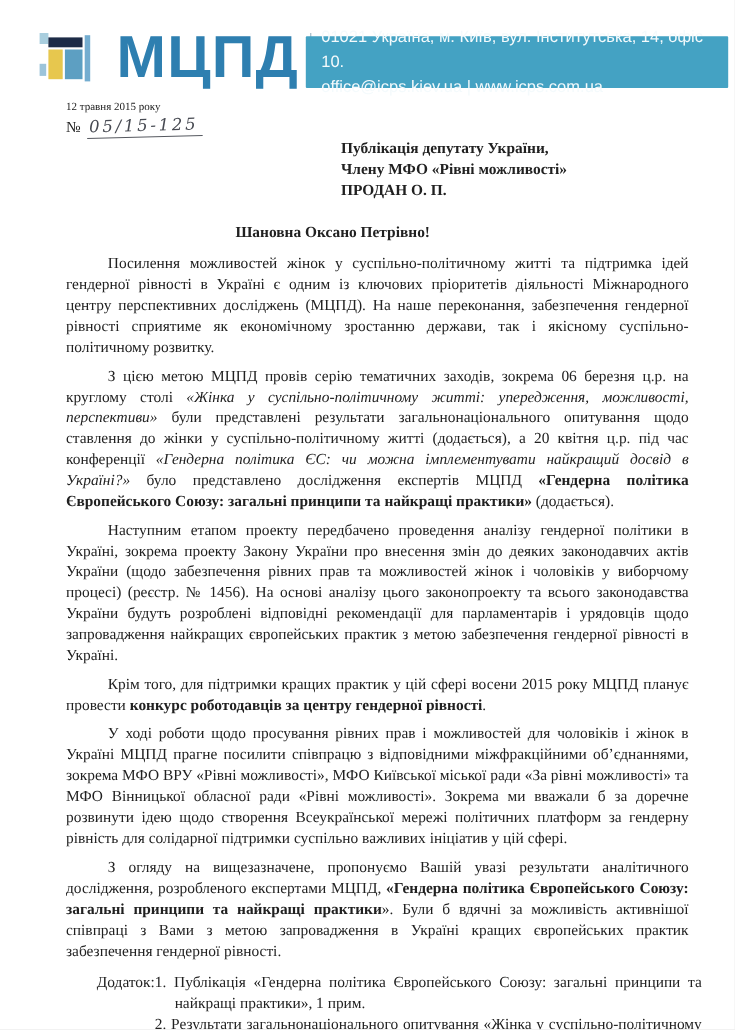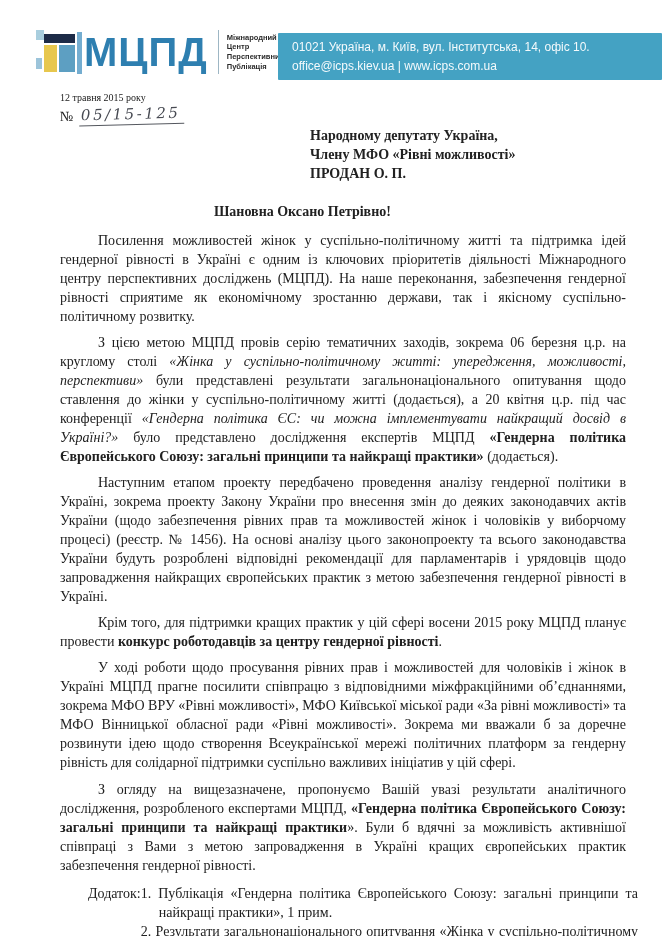--- a/index.html
+++ b/index.html
@@ -12,37 +12,37 @@
     color:#212121;
     overflow:hidden;
   }
   
   .letterhead{position:absolute;left:0;top:0;width:668px;height:86px;}
   .logo{position:absolute;left:36px;top:28px;display:flex;align-items:center;}
   .logo-icon{position:relative;width:46px;height:48px;flex:0 0 46px;}
   .logo-icon .t{position:absolute;}
   .logo-acronym{
     font-family:"Liberation Sans","DejaVu Sans",sans-serif;
-    font-weight:bold;font-size:40px;line-height:48px;
-    letter-spacing:1px;margin-left:2px;
+    font-weight:bold;font-size:54px;line-height:48px;
+    letter-spacing:1px;margin-left:24px;
   }
   .logo-divider{width:1px;height:44px;background:#9db6c4;margin:0 8px 0 10px;}
   .logo-caption{
     font-family:"Liberation Sans","DejaVu Sans",sans-serif;
     font-size:7.5px;line-height:1.3;color:#2b2b2b;font-weight:600;
   }
   .contact-bar{
     position:absolute;left:278px;top:33px;width:384px;height:47px;
     border-radius:1px;
     display:flex;flex-direction:column;justify-content:center;
     padding-left:14px;box-sizing:border-box;
   }
   .contact-bar div{
     font-family:"Liberation Sans","DejaVu Sans",sans-serif;
-    font-size:12px;line-height:1.55;color:#f4fafc;
+    font-size:15px;line-height:1.55;color:#f4fafc;
   }
   
   .content{position:absolute;left:0;top:86px;width:668px;padding:0 30px 0 60px;box-sizing:border-box;}
   .date-line{font-size:10px;margin-top:6px;}
   .ref-line{font-size:14px;margin-top:2px;display:flex;align-items:flex-end;}
   .ref-value{
     font-family:"DejaVu Serif","Liberation Serif",serif;
     font-style:italic;font-size:15px;color:#474a52;
     letter-spacing:2.5px;margin-left:6px;
     border-bottom:1px solid #55585f;
@@ -98,21 +98,21 @@
   <div class="content">
 
     <div class="date-line">12 травня 2015 року</div>
 
     <div class="ref-line">
       <span>№</span>
       <span class="ref-value">05/15-125</span>
     </div>
 
     <div class="recipient">
-      <div>Народному депутату Україна,</div>
+      <div>Публікація депутату України,</div>
       <div>Члену МФО «Рівні можливості»</div>
       <div>ПРОДАН О. П.</div>
     </div>
 
     <div class="salutation">Шановна Оксано Петрівно!</div>
 
     <p class="body-par first">Посилення можливостей жінок у суспільно-політичному житті та підтримка ідей гендерної рівності в Україні є одним із ключових пріоритетів діяльності Міжнародного центру перспективних досліджень (МЦПД). На наше переконання, забезпечення гендерної рівності сприятиме як економічному зростанню держави, так і якісному суспільно-політичному розвитку.</p>
 
     <p class="body-par"><span>З цією метою МЦПД провів серію тематичних заходів, зокрема 06 березня ц.р. на круглому столі </span><span class="seg-i">«Жінка у суспільно-політичному житті: упередження, можливості, перспективи»</span><span> були представлені результати загальнонаціонального опитування щодо ставлення до жінки у суспільно-політичному житті (додається), а 20 квітня ц.р. під час конференції </span><span class="seg-i">«Гендерна політика ЄС: чи можна імплементувати найкращий досвід в Україні?»</span><span> було представлено дослідження експертів МЦПД </span><span class="seg-b">«Гендерна політика Європейського Союзу: загальні принципи та найкращі практики»</span><span> (додається).</span></p>
 

